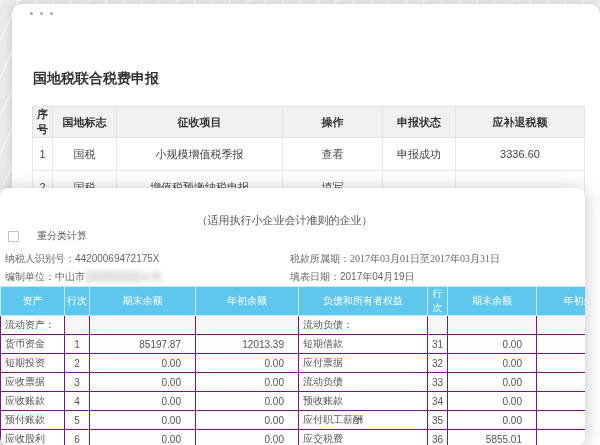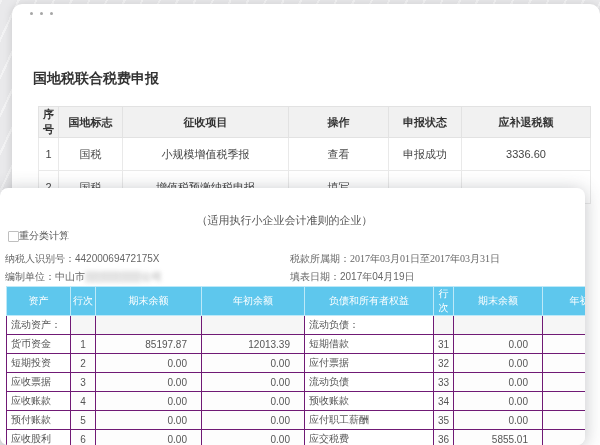--- a/index.html
+++ b/index.html
@@ -17,37 +17,37 @@
   }
   .win-dots{position:absolute;top:8px;left:18px;display:flex;gap:7px;}
   .win-dots i{width:3px;height:3px;border-radius:50%;background:#a6a6a6;display:block;}
   .app-bar{
     position:absolute;top:18px;left:0;width:100%;height:35px;
     background:linear-gradient(90deg,#4a72c2 0%,#4d76c6 72%,#8ba6dd 91%,#eef2fb 100%);
     border-bottom:1px solid #3c5fa9;
     color:#fff;font-size:12px;line-height:35px;box-sizing:border-box;padding-left:28px;
   }
   .bg-section-title{position:absolute;top:66px;left:21px;font-size:14px;font-weight:bold;color:#333;}
-  table{border-collapse:collapse;table-layout:fixed;margin-left:6px;}
+  table{border-collapse:collapse;table-layout:fixed;}
   .bg-table{position:absolute;top:102px;left:20px;width:552px;font-size:11px;color:#444;}
   .bg-table th{
     background:#f1f1f1;border:1px solid #e2e2e2;height:30px;
     font-weight:bold;color:#333;text-align:center;padding:0;
   }
   .bg-table td{border:1px solid #e9e9e9;height:32px;text-align:center;background:#fff;padding:0;}
   .bg-table td.op{color:#4a4a4a;cursor:pointer;}
   
   .modal{
     position:absolute;left:0;top:188px;width:585px;height:257px;
     background:#fff;border-radius:8px;overflow:hidden;z-index:5;
     box-shadow:0 2px 18px rgba(55,60,70,.30);
   }
   .m-title{position:absolute;top:5px;left:0;width:585px;text-align:center;font-size:15px;color:#333;}
   .m-subtitle{position:absolute;top:25px;left:0;width:569px;text-align:center;font-size:11px;color:#555;}
-  .m-check{position:absolute;top:41px;left:8px;display:flex;align-items:center;gap:0;font-size:10px;color:#555;}
+  .m-check{position:absolute;top:41px;left:8px;display:flex;align-items:center;gap:18px;font-size:10px;color:#555;}
   .m-check .cb{width:9px;height:9px;border:1px solid #bfbfbf;background:#fff;border-radius:1px;display:block;}
   .m-info{position:absolute;font-size:10px;color:#666;white-space:nowrap;}
   .redacted{filter:blur(2px);color:#9a9a9a;}
   .m-table{position:absolute;top:98px;left:0;width:630px;font-size:10px;color:#555;}
   .m-table th{
     background:#5ec7ed;color:#fff;height:16px;font-weight:normal;
     border:1px solid #bde9f8;text-align:center;padding:0;
   }
   .m-table td{border:1px solid #701a75;height:18px;background:#fff;padding:0 0;}
   .m-table td.lbl{text-align:left;padding-left:4px;}

